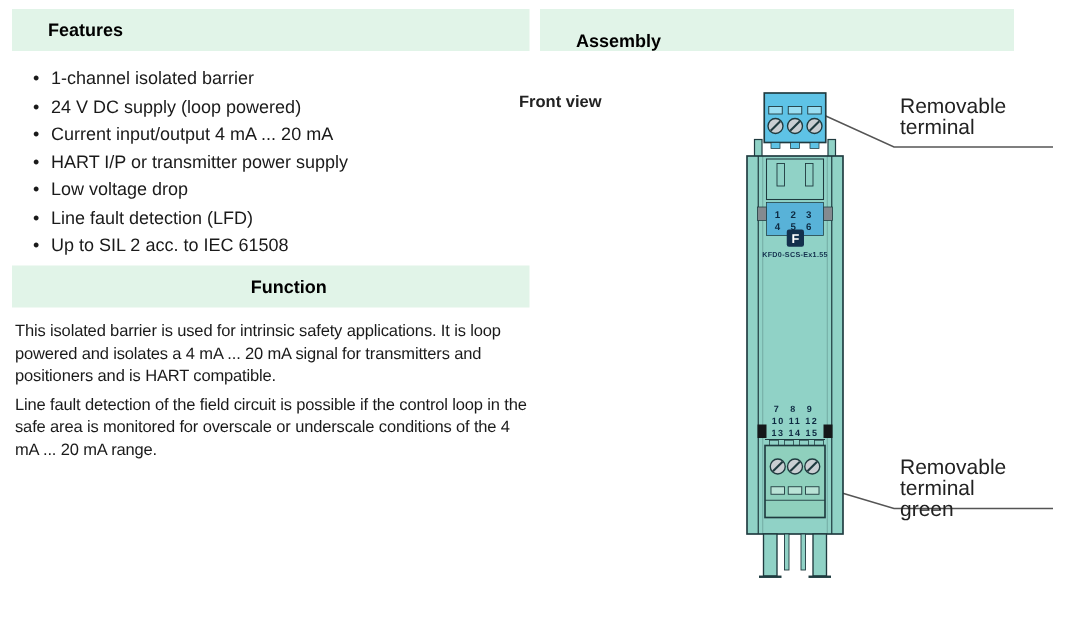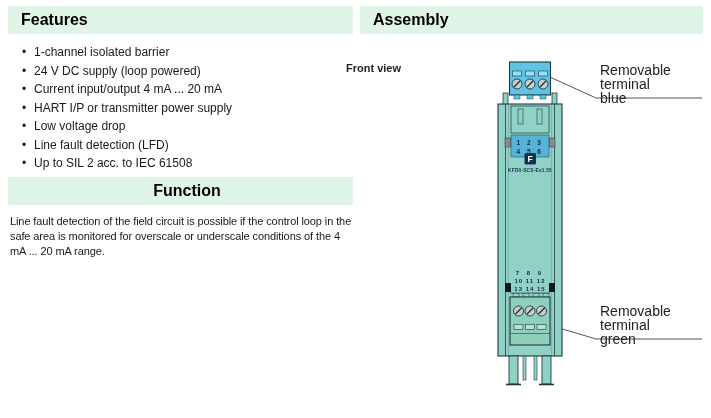--- a/index.html
+++ b/index.html
@@ -3,35 +3,35 @@
 <meta charset="utf-8">
 <style>
   * { margin:0; padding:0; box-sizing:border-box; }
   html,body { background:#fff; }
   .page {
     position:relative; width:711px; height:418px; background:#ffffff;
     font-family:"Liberation Sans", sans-serif; color:#1a1a1a; overflow:hidden;
   }
   .col-left { position:absolute; left:8px; top:6px; width:345px; }
   .sec-header {
-    height:28px; display:flex; align-items:center; padding-left:13px;
-    font-size:16px; font-weight:bold; color:#000;
+    height:28px; display:flex; align-items:center; padding-left:24px;
+    font-size:12px; font-weight:bold; color:#000;
   }
   .features-list { list-style:none; margin:9px 0 0 0; }
   .features-list li {
     font-size:12px; line-height:18.5px; padding-left:26px; position:relative;
   }
   .features-list li .bullet {
     position:absolute; left:14px; top:0; font-size:12px; line-height:18.5px;
   }
   .func-header { margin-top:4px; }
   .func-body { margin-top:9px; }
   .func-body p { font-size:11px; line-height:15px; margin:0 0 4px 2px; letter-spacing:-0.1px; }
   
-  .assembly-header { position:absolute; left:360px; top:6px; width:343px; }
+  .assembly-header { position:absolute; left:360px; top:6px; width:316px;align-items:flex-end; }
   .front-view { position:absolute; left:346px; top:62px; font-size:11px; font-weight:bold; color:#222; }
   .device-svg { position:absolute; left:470px; top:52px; width:120px; height:340px; }
   .leader-svg { position:absolute; left:360px; top:40px; width:343px; height:378px; pointer-events:none; }
   .anno { position:absolute; width:106px; font-size:14px; line-height:14px; color:#222; }
   .anno-top { left:600px; top:63px; }
   .anno-bottom { left:600px; top:304px; }
   svg text { font-family:"Liberation Sans", sans-serif; }
 </style>
 </head>
 <body>
@@ -48,20 +48,21 @@
       <li><span class="bullet">•</span><span>Current input/output 4 mA ... 20 mA</span></li>
       <li><span class="bullet">•</span><span>HART I/P or transmitter power supply</span></li>
       <li><span class="bullet">•</span><span>Low voltage drop</span></li>
       <li><span class="bullet">•</span><span>Line fault detection (LFD)</span></li>
       <li><span class="bullet">•</span><span>Up to SIL 2 acc. to IEC 61508</span></li>
     </ul>
     <div class="sec-header func-header" style="background-color: rgb(225, 244, 232); justify-content: center;">
       <span>Function</span>
     </div>
     <div class="func-body">
+      <p>This isolated barrier is used for intrinsic safety applications. It is loop powered and isolates a 4 mA ... 20 mA signal for transmitters and positioners and is HART compatible.</p>
       <p>Line fault detection of the field circuit is possible if the control loop in the safe area is monitored for overscale or underscale conditions of the 4 mA ... 20 mA range.</p>
     </div>
   </div>
 
   <div class="sec-header assembly-header" style="background-color: rgb(225, 244, 232);">
     <span>Assembly</span>
   </div>
 
   <div class="front-view">Front view</div>
 
@@ -148,20 +149,19 @@
       <rect x="72" y="304" width="9" height="28" stroke="#1f3a3f" stroke-width="0.9" fill="#90d2c6"></rect>
       <rect x="53" y="304" width="3" height="24" stroke="#1f3a3f" stroke-width="0.6" fill="#90d2c6"></rect>
       <rect x="64" y="304" width="3" height="24" stroke="#1f3a3f" stroke-width="0.6" fill="#90d2c6"></rect>
       <line x1="36" y1="332.5" x2="51" y2="332.5" stroke="#1f3a3f" stroke-width="1.6"></line>
       <line x1="69" y1="332.5" x2="84" y2="332.5" stroke="#1f3a3f" stroke-width="1.6"></line>
     </g>
   </svg>
 
   <div class="anno anno-top">
     <div>Removable terminal</div>
-    <div>blue</div>
   </div>
   <div class="anno anno-bottom">
     <div>Removable terminal</div>
     <div>green</div>
   </div>
 
 </div>
 
 </body></html>

